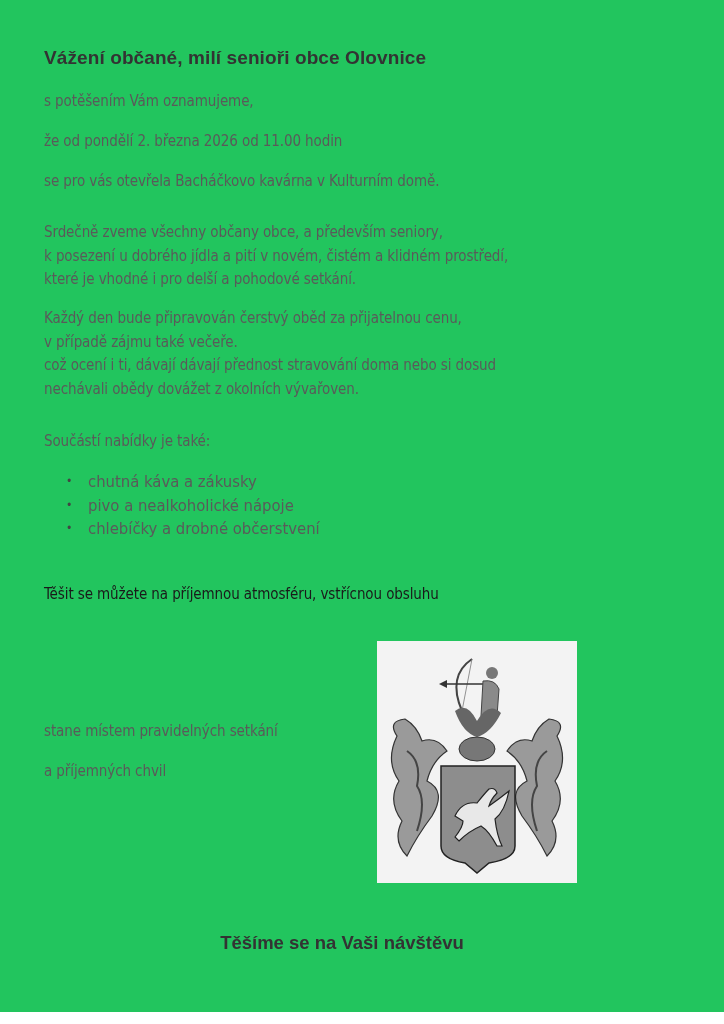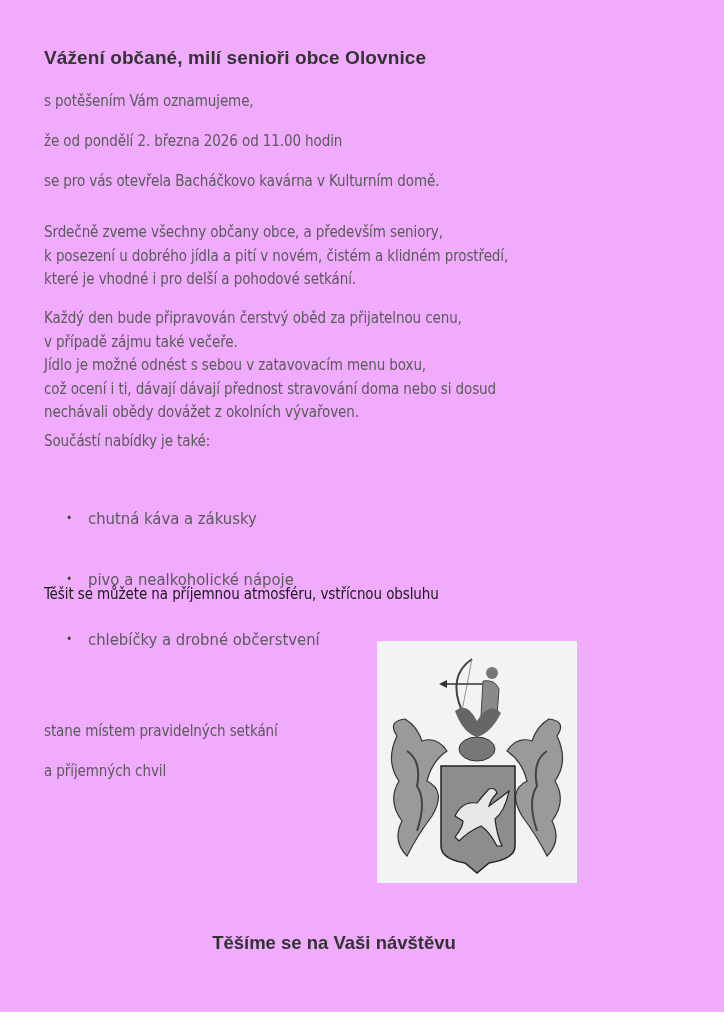--- a/index.html
+++ b/index.html
@@ -1,30 +1,30 @@
 <!DOCTYPE html>
 <html><head>
 <meta charset="utf-8">
 <style>
   html, body { margin:0; padding:0; background:#ffffff; }
   body { width:724px; height:1024px; position:relative; overflow:hidden;
          font-family:"DejaVu Sans Condensed","DejaVu Sans", sans-serif; }
-  .page { position:absolute; left:0; top:0; width:724px; height:1012px; background:#f0abfc; }
+  .page { position:absolute; left:0; top:0; width:724px; height:1012px; background:#22c55e; }
   .t { position:absolute; left:44px; margin:0; white-space:nowrap; color:#5a5a5a;
        font-size:15px; font-stretch:condensed; letter-spacing:-0.1px; }
   .heading { font-family:"Liberation Sans", sans-serif; font-weight:bold; font-size:19px;
              color:#333333; top:47px; letter-spacing:0.1px; }
   .para { line-height:23.5px;margin-top:10px; }
   .dark { color:#1a1a1a; font-weight:500; }
   ul.offer { position:absolute; left:44px; top:470px; margin:0; padding:0 0 0 44px;
              list-style:none; color:#5a5a5a; font-size:16.5px; line-height:23.5px; }
-  ul.offer li { position:relative; white-space:nowrap;margin-top:37px; }
+  ul.offer li { position:relative; white-space:nowrap; }
   ul.offer li::before { content:"•"; position:absolute; left:-22px; top:0; font-size:12px; color:#444; }
   .crest { position:absolute; left:377px; top:641px; width:200px; height:242px; background:#f3f3f3; }
-  .footer { position:absolute; left:4px; width:660px; top:932px; text-align:center;
+  .footer { position:absolute; left:12px; width:660px; top:932px; text-align:center;
             font-family:"Liberation Sans", sans-serif; font-weight:bold; font-size:18.5px; color:#333; }
 </style>
 </head>
 <body>
 
 <div class="page">
 
   <h1 class="t heading">Vážení občané, milí senioři obce Olovnice</h1>
 
   <p class="t" style="top:92px">s potěšením Vám oznamujeme,</p>
@@ -33,21 +33,20 @@
 
   <div class="t para" style="top:211px">
     <div>Srdečně zveme všechny občany obce, a především seniory,</div>
     <div>k posezení u dobrého jídla a pití v novém, čistém a klidném prostředí,</div>
     <div>které je vhodné i pro delší a pohodové setkání.</div>
   </div>
 
   <div class="t para" style="top:297px">
     <div>Každý den bude připravován čerstvý oběd za přijatelnou cenu,</div>
     <div>v případě zájmu také večeře.</div>
-    <div>Jídlo je možné odnést s sebou v zatavovacím menu boxu,</div>
     <div>což ocení i ti, dávají dávají přednost stravování doma nebo si dosud</div>
     <div>nechávali obědy dovážet z okolních vývařoven.</div>
   </div>
 
   <p class="t" style="top:432px">Součástí nabídky je také:</p>
 
   <ul class="offer">
     <li>chutná káva a zákusky</li>
     <li>pivo a nealkoholické nápoje</li>
     <li>chlebíčky a drobné občerstvení</li>

